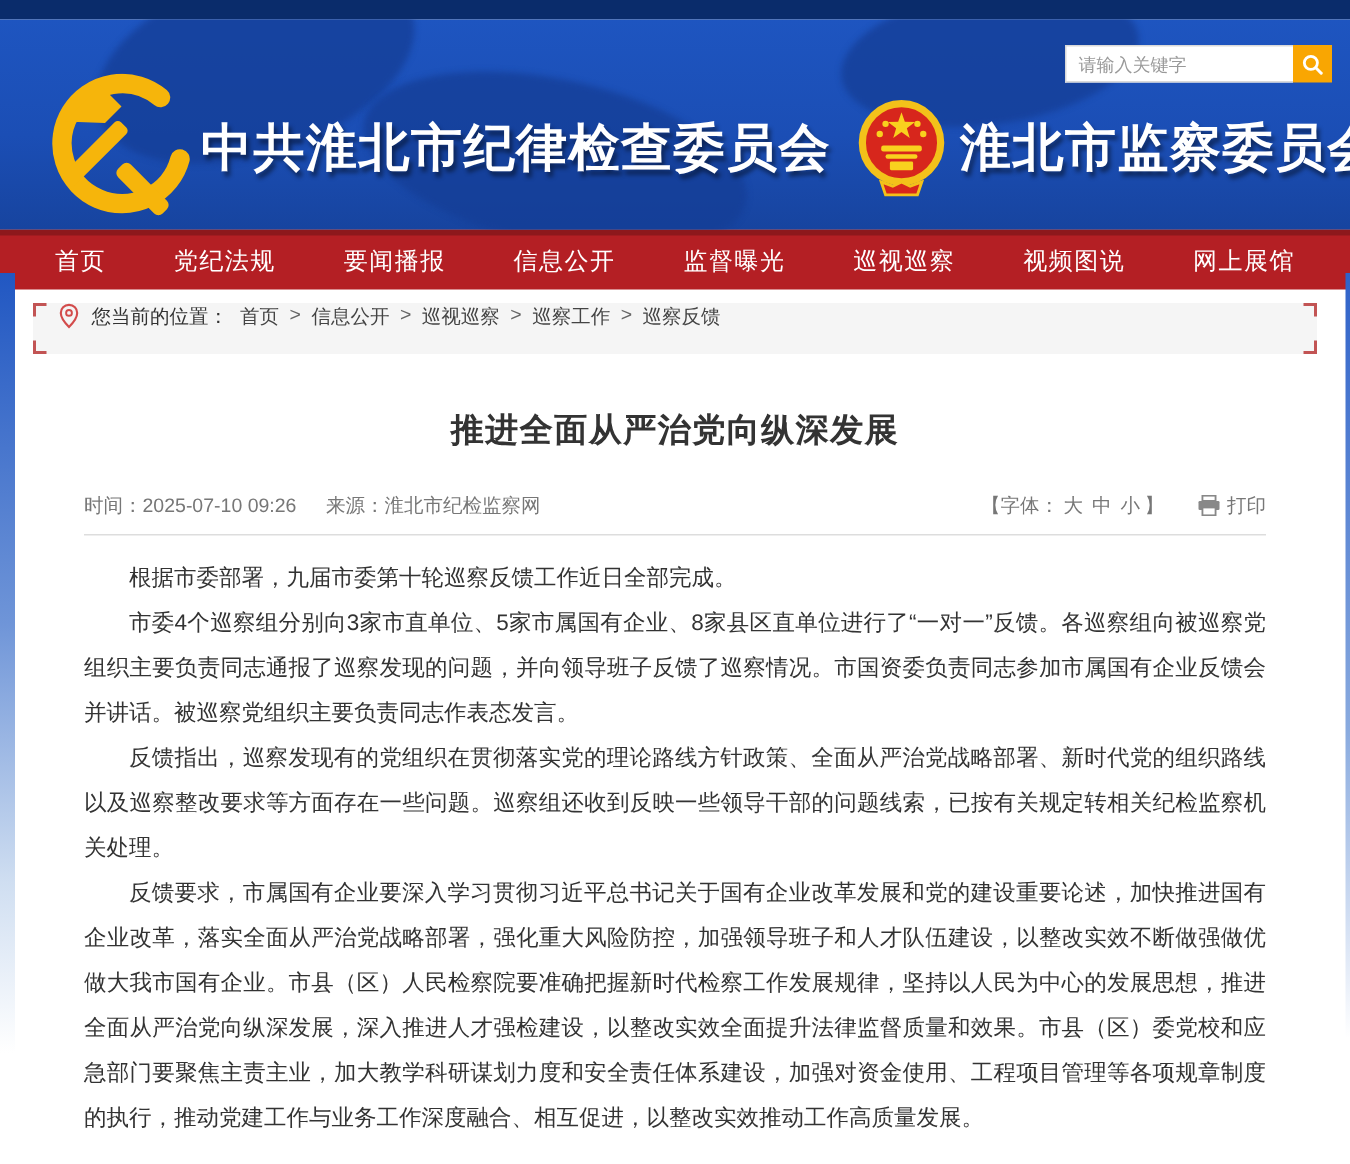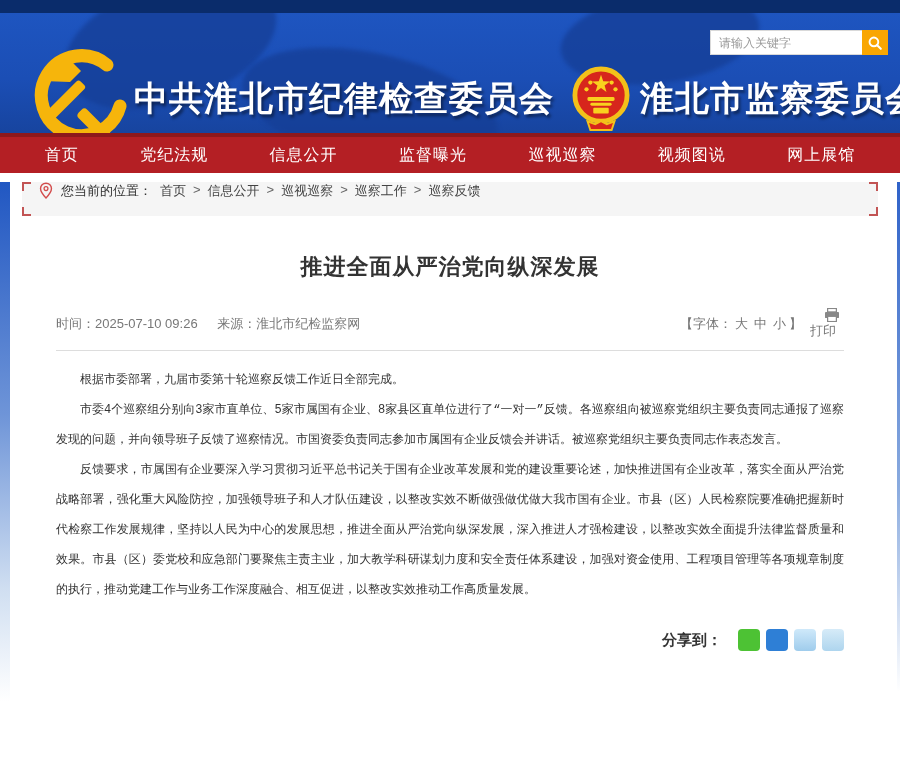--- a/index.html
+++ b/index.html
@@ -7,21 +7,21 @@
   body {
     font-family:"Liberation Sans","DejaVu Sans",sans-serif;
     background:#fff; color:#333; position:relative; overflow:hidden;
   }
 
   
   .topstrip { height:13px; background:#0a2c6b; }
 
   
   .banner {
-    height:120px; background:linear-gradient(180deg,#1e55c0 0%,#1b4eb5 55%,#17449f 100%);
+    height:140px; background:linear-gradient(180deg,#1e55c0 0%,#1b4eb5 55%,#17449f 100%);
     position:relative; overflow:hidden;
   }
   .banner .wm { position:absolute; background:#153e96; opacity:.75; border-radius:50%; filter:blur(2px); }
   .wm1 { width:220px; height:120px; left:60px; top:-30px; transform:rotate(-18deg); }
   .wm2 { width:260px; height:110px; left:240px; top:40px; transform:rotate(12deg); opacity:.45; }
   .wm3 { width:200px; height:90px; left:560px; top:-20px; transform:rotate(-8deg); opacity:.5; }
 
   .brandrow {
     position:absolute; left:0; right:0; top:36px; display:flex; align-items:center;
     padding-left:26px;
@@ -93,27 +93,27 @@
     text-align:center; font-size:22px; font-weight:bold; color:#333;
     margin-top:36px; letter-spacing:1px;
   }
   .metarow {
     margin-top:26px; display:flex; justify-content:space-between; align-items:center;
     font-size:13px; color:#777;gap:42px;
   }
   .meta-right { display:flex; align-items:center; color:#777;margin-left:16px; }
   .fontsize-ctl span.sz { cursor:pointer; margin:0 3px; }
   .printer { width:16px; height:14px; margin:0 4px 0 22px; }
-  .print-btn { display:flex; align-items:center; cursor:pointer; color:#777;flex-direction:column; }
+  .print-btn { display:flex; align-items:center; cursor:pointer; color:#777; }
   .meta-divider { border:none; border-top:1px solid #ddd; margin-top:10px; }
 
   .body-text { margin-top:14px; }
   .body-text p {
-    font-size:12px; line-height:30px; color:#333; text-indent:2em;
-    text-align:justify; margin-bottom:0;font-family:Liberation Mono, monospace;
+    font-size:15px; line-height:30px; color:#333; text-indent:2em;
+    text-align:justify; margin-bottom:0;
   }
 
   
   .sharerow {
     display:flex; align-items:center; justify-content:flex-end; margin-top:24px;
   }
   .share-label { font-size:15px; font-weight:bold; color:#333; margin-right:10px; }
   .share-icon {
     width:22px; height:22px; border-radius:4px; margin-left:6px; cursor:pointer;
     display:flex; align-items:center; justify-content:center;
@@ -163,20 +163,21 @@
       <rect x="22" y="43" width="16" height="6" rx="1" fill="#f9d11e"></rect>
       <path d="M16 57 L24 60 L30 57 L36 60 L44 57 L41 66 L19 66 Z" fill="#d7261c" stroke="#f3c11a" stroke-width="2"></path>
     </svg>
     <div class="site-title">淮北市监察委员会</div>
   </div>
 </div>
 
 <div class="nav">
   <a>首页</a>
   <a>党纪法规</a>
+  <a>要闻播报</a>
   <a>信息公开</a>
   <a>监督曝光</a>
   <a>巡视巡察</a>
   <a>视频图说</a>
   <a>网上展馆</a>
 </div>
 
 <div class="edge-left"></div>
 <div class="edge-right"></div>
 
@@ -217,20 +218,21 @@
         </svg>
         <span>打印</span>
       </span>
     </div>
   </div>
   <hr class="meta-divider">
 
   <div class="body-text">
     <p>根据市委部署，九届市委第十轮巡察反馈工作近日全部完成。</p>
     <p>市委4个巡察组分别向3家市直单位、5家市属国有企业、8家县区直单位进行了“一对一”反馈。各巡察组向被巡察党组织主要负责同志通报了巡察发现的问题，并向领导班子反馈了巡察情况。市国资委负责同志参加市属国有企业反馈会并讲话。被巡察党组织主要负责同志作表态发言。</p>
+    <p>反馈指出，巡察发现有的党组织在贯彻落实党的理论路线方针政策、全面从严治党战略部署、新时代党的组织路线以及巡察整改要求等方面存在一些问题。巡察组还收到反映一些领导干部的问题线索，已按有关规定转相关纪检监察机关处理。</p>
     <p>反馈要求，市属国有企业要深入学习贯彻习近平总书记关于国有企业改革发展和党的建设重要论述，加快推进国有企业改革，落实全面从严治党战略部署，强化重大风险防控，加强领导班子和人才队伍建设，以整改实效不断做强做优做大我市国有企业。市县（区）人民检察院要准确把握新时代检察工作发展规律，坚持以人民为中心的发展思想，推进全面从严治党向纵深发展，深入推进人才强检建设，以整改实效全面提升法律监督质量和效果。市县（区）委党校和应急部门要聚焦主责主业，加大教学科研谋划力度和安全责任体系建设，加强对资金使用、工程项目管理等各项规章制度的执行，推动党建工作与业务工作深度融合、相互促进，以整改实效推动工作高质量发展。</p>
   </div>
 
   <div class="sharerow">
     <span class="share-label">分享到：</span>
     <span class="share-icon ic-wechat">
       
     </span>
     <span class="share-icon ic-qzone">
       

